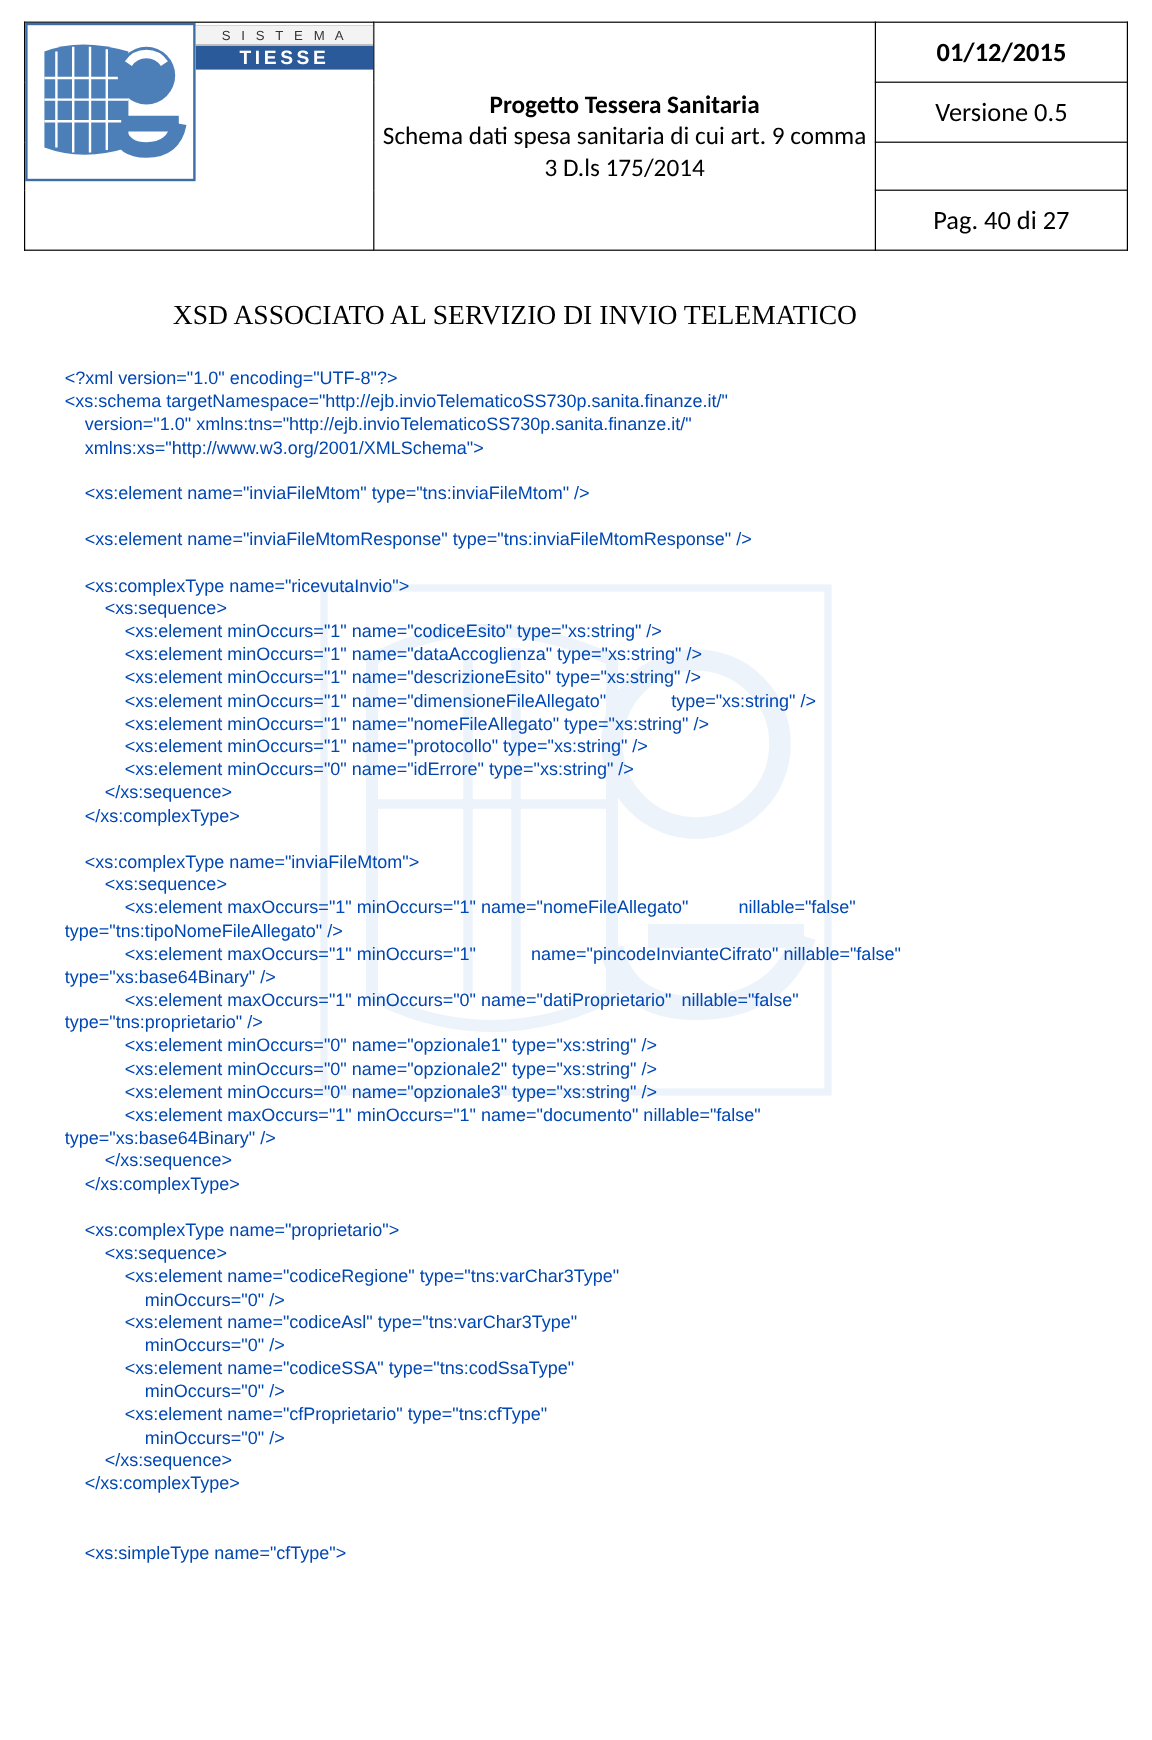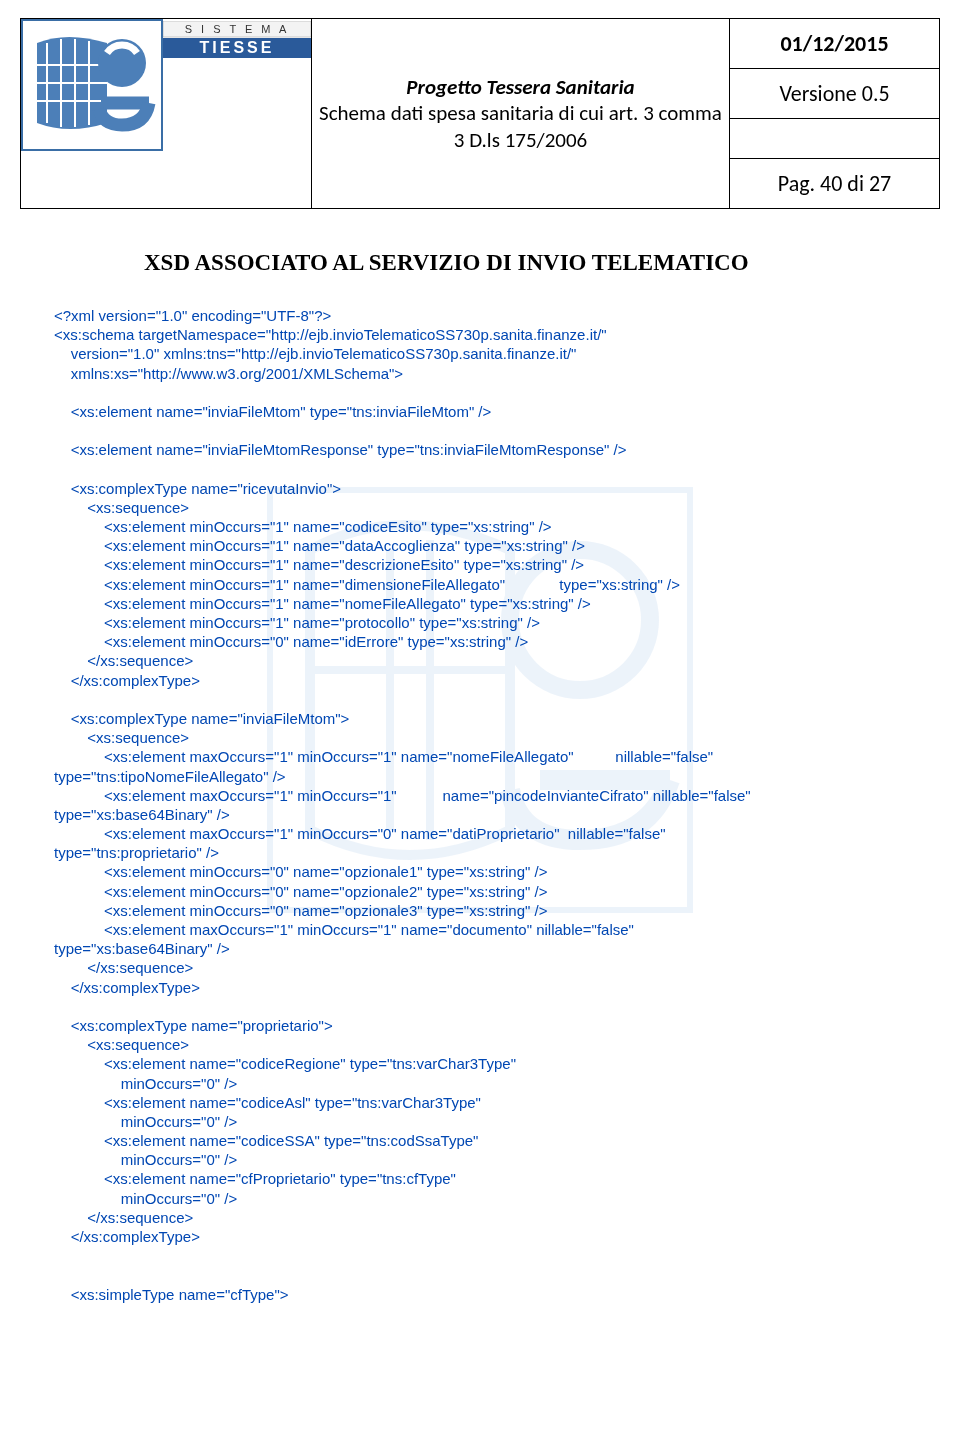--- a/index.html
+++ b/index.html
@@ -6,28 +6,28 @@
   html, body { width: 960px; font-family: Calibri, Arial, sans-serif; background: #fff; color: #000; }
   .page { width: 960px; min-height: 1450px; position: relative; }
   .header-table { position: absolute; top: 18px; left: 20px; width: 920px; border-collapse: collapse; }
   .header-table td { border: 1px solid #000; vertical-align: middle; padding: 0; }
   .logo-cell { width: 170px; height: 190px; }
   .logo-wrap { display: flex; flex-direction: row; align-items: flex-start; justify-content: center; height: 100%; gap: 0; }
   .logo-top { border: 2px solid #3a6ea6; padding: 4px; }
   .logo-top svg { display: block; }
   .logo-bar { margin-top: 2px; }
   .title-cell { text-align: center; padding: 6px 8px; font-size: 21px; line-height: 1.25; }
-  .title-cell .bold { font-weight: 700; font-style: italic; }
+  .title-cell .bold { font-weight: 700; }
   .right-col { width: 210px; text-align: center; font-size: 22px; }
   .right-date { font-weight: 700; padding: 10px 6px; }
   .right-version { padding: 10px 6px; }
   .right-empty { height: 40px; }
   .right-page { padding: 10px 6px; }
   .body-block { position: absolute; top: 250px; left: 94px; width: 790px; }
-  .section-title { font-family: "Times New Roman", Times, serif; font-weight: 700; font-size: 23px; margin-bottom: 30px; margin-left: 50px; }
+  .section-title { font-family: "Times New Roman", Times, serif; font-weight: 400; font-size: 23px; margin-bottom: 30px; margin-left: 50px; }
   .xsd { font-family: Arial, sans-serif; font-size: 15px; line-height: 1.28; white-space: pre; margin-left: -40px; }
   .blue { color: #0047b3; }
   .watermark { position: absolute; top: 470px; left: 250px; opacity: 0.12; pointer-events: none; }
 </style>
 </head>
 <body>
 
 <div class="page">
 
   <svg class="watermark" width="460" height="560" viewBox="0 0 460 560">
@@ -58,21 +58,21 @@
           <svg class="logo-bar" width="148" height="38" viewBox="0 0 148 38">
             <rect x="0" y="0" width="148" height="16" fill="#f3f3f3" stroke="#999" stroke-width="0.5"></rect>
             <text x="74" y="12" text-anchor="middle" font-family="Arial" font-size="11" letter-spacing="3" fill="#333">S I S T E M A</text>
             <rect x="0" y="17" width="148" height="20" fill="#2a5a9a"></rect>
             <text x="74" y="32" text-anchor="middle" font-family="Arial Black, Arial" font-weight="900" font-size="16" letter-spacing="3" fill="#fff">TIESSE</text>
           </svg>
         </div>
       </td>
       <td class="title-cell" rowspan="4">
         <div class="bold">Progetto Tessera Sanitaria</div>
-        <div>Schema dati spesa sanitaria di cui art. 3 comma 3 D.ls 175/2006</div>
+        <div>Schema dati spesa sanitaria di cui art. 9 comma 3 D.ls 175/2014</div>
       </td>
       <td class="right-col right-date">01/12/2015</td>
     </tr>
     <tr>
           <td class="right-col right-version">Versione 0.5</td>
         </tr>
     <tr>
           <td class="right-col right-empty"></td>
         </tr>
     <tr>

